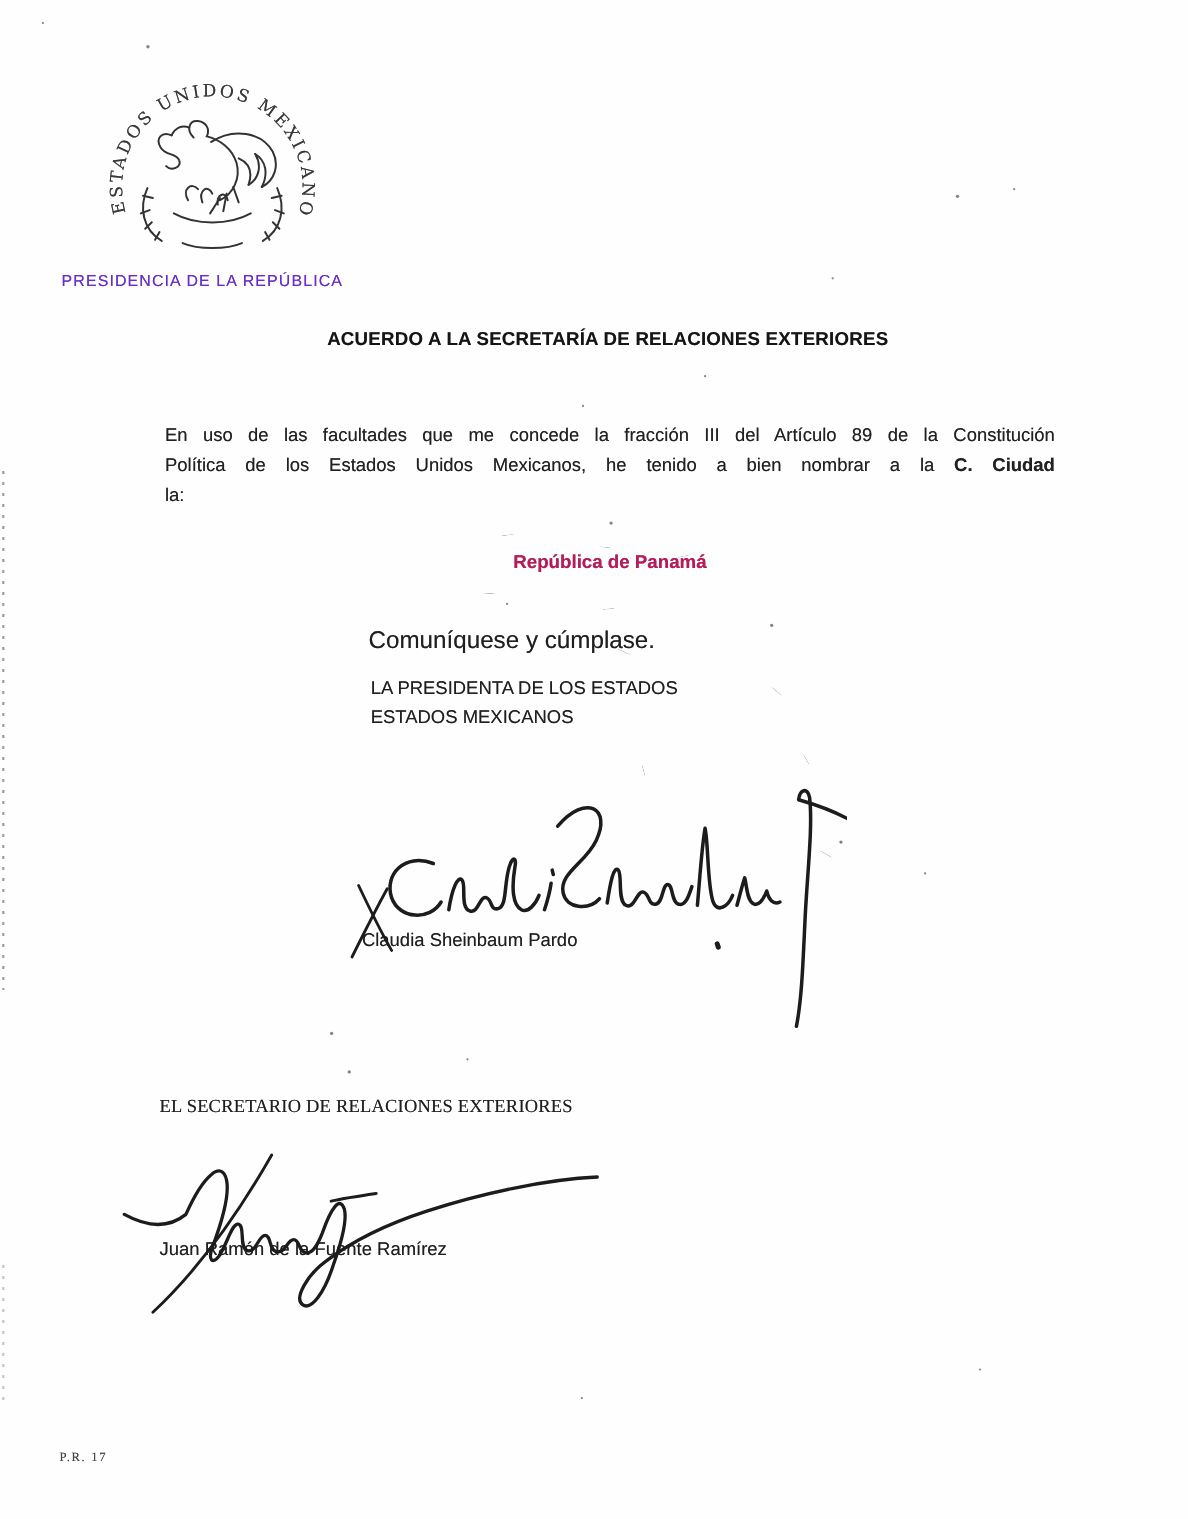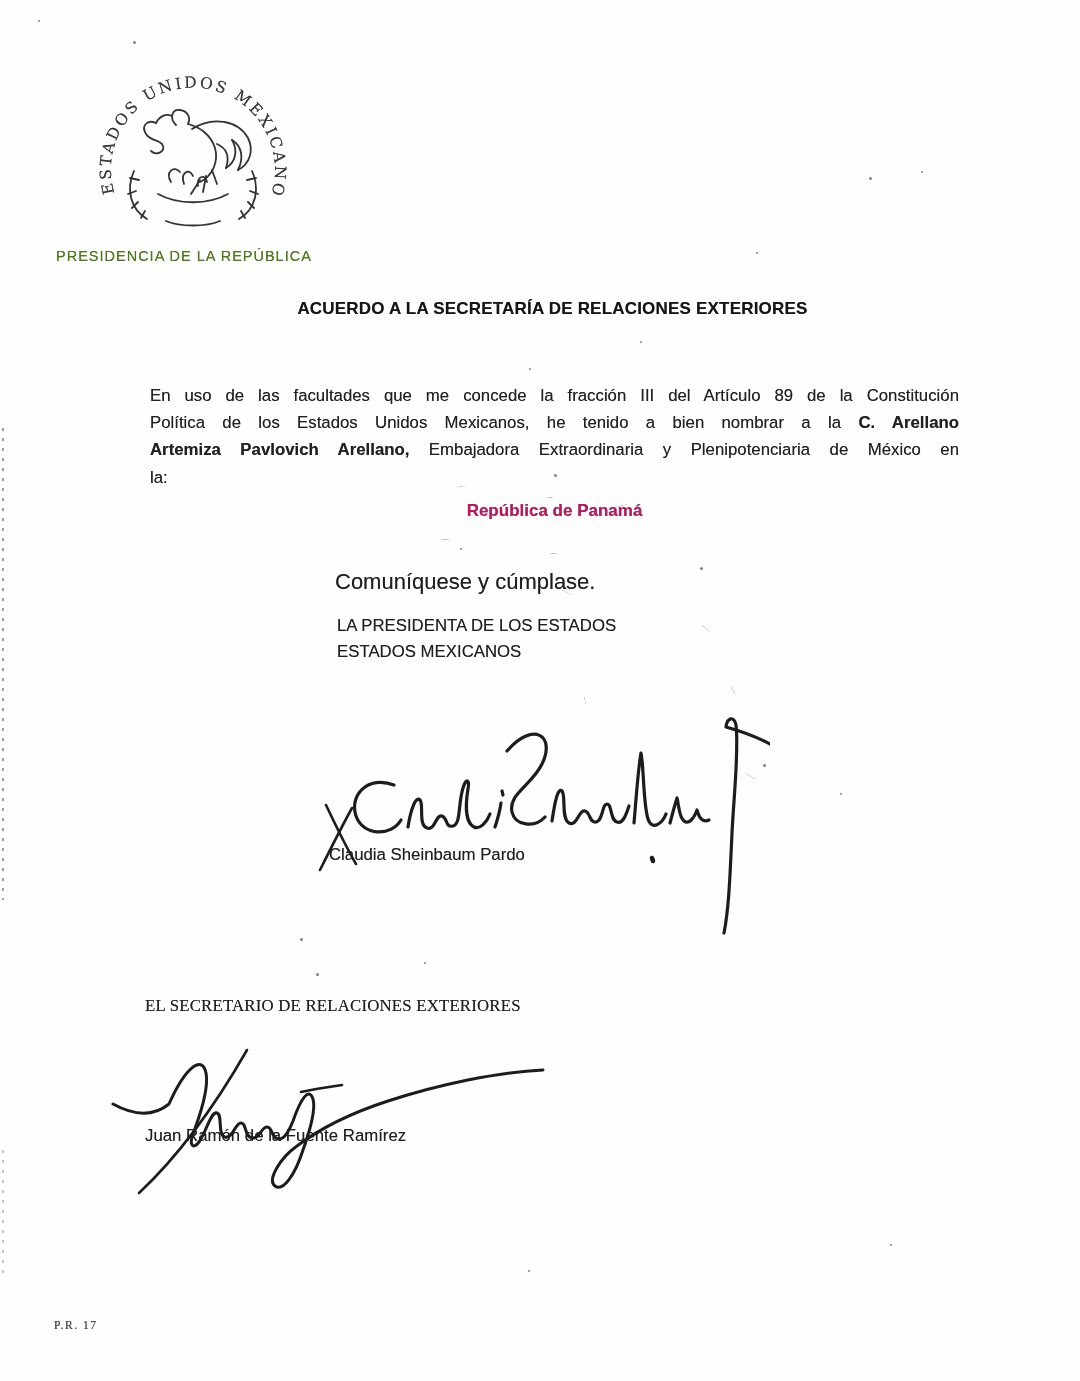--- a/index.html
+++ b/index.html
@@ -12,21 +12,21 @@
     font-family:"Liberation Sans", sans-serif;
     color:#1f1f1f;
     overflow:hidden;
   }
   .scantext { text-shadow: 0 0 0.6px rgba(20,20,20,.55); }
 
   
   .seal { position:absolute; left:88px; top:52px; width:210px; height:212px; }
   .agency {
     position:absolute; left:56px; top:248px; width:280px;
-    font-size:14.5px; letter-spacing:1px; color:#4d7c0f;
+    font-size:14.5px; letter-spacing:1px; color:#6d28d9;
     white-space:nowrap;
   }
   .title {
     position:absolute; left:0; top:299px; width:1080px;
     text-align:center; font-weight:bold; font-size:17px;
     letter-spacing:.2px; color:#151515;padding-left:25px;
   }
 
   
   .body-block {
@@ -106,22 +106,21 @@
       <path d="M 78 168 C 92 174 118 174 132 168"></path>
     </g>
   </svg>
 
   <div class="agency">PRESIDENCIA DE LA REPÚBLICA</div>
 
   <div class="title">ACUERDO A LA SECRETARÍA DE RELACIONES EXTERIORES</div>
 
   <div class="body-block">
     <div class="jline"><span>En uso de las facultades que me concede la fracción III del Artículo 89 de la Constitución</span></div>
-    <div class="jline"><span>Política de los Estados Unidos Mexicanos, he tenido a bien nombrar a la </span><span class="b">C. Arellano</span></div>
-    <div class="jline"><span class="b">Artemiza Pavlovich Arellano,</span><span> Embajadora Extraordinaria y Plenipotenciaria de México en</span></div>
+    <div class="jline"><span>Política de los Estados Unidos Mexicanos, he tenido a bien nombrar a la </span><span class="b">C. Ciudad</span></div>
     <div>la:</div>
   </div>
 
   <div class="destination">República de Panamá</div>
 
   <div class="order">Comuníquese y cúmplase.</div>
 
   <div class="closing">
     <div>LA PRESIDENTA DE LOS ESTADOS</div>
     <div>ESTADOS MEXICANOS</div>

